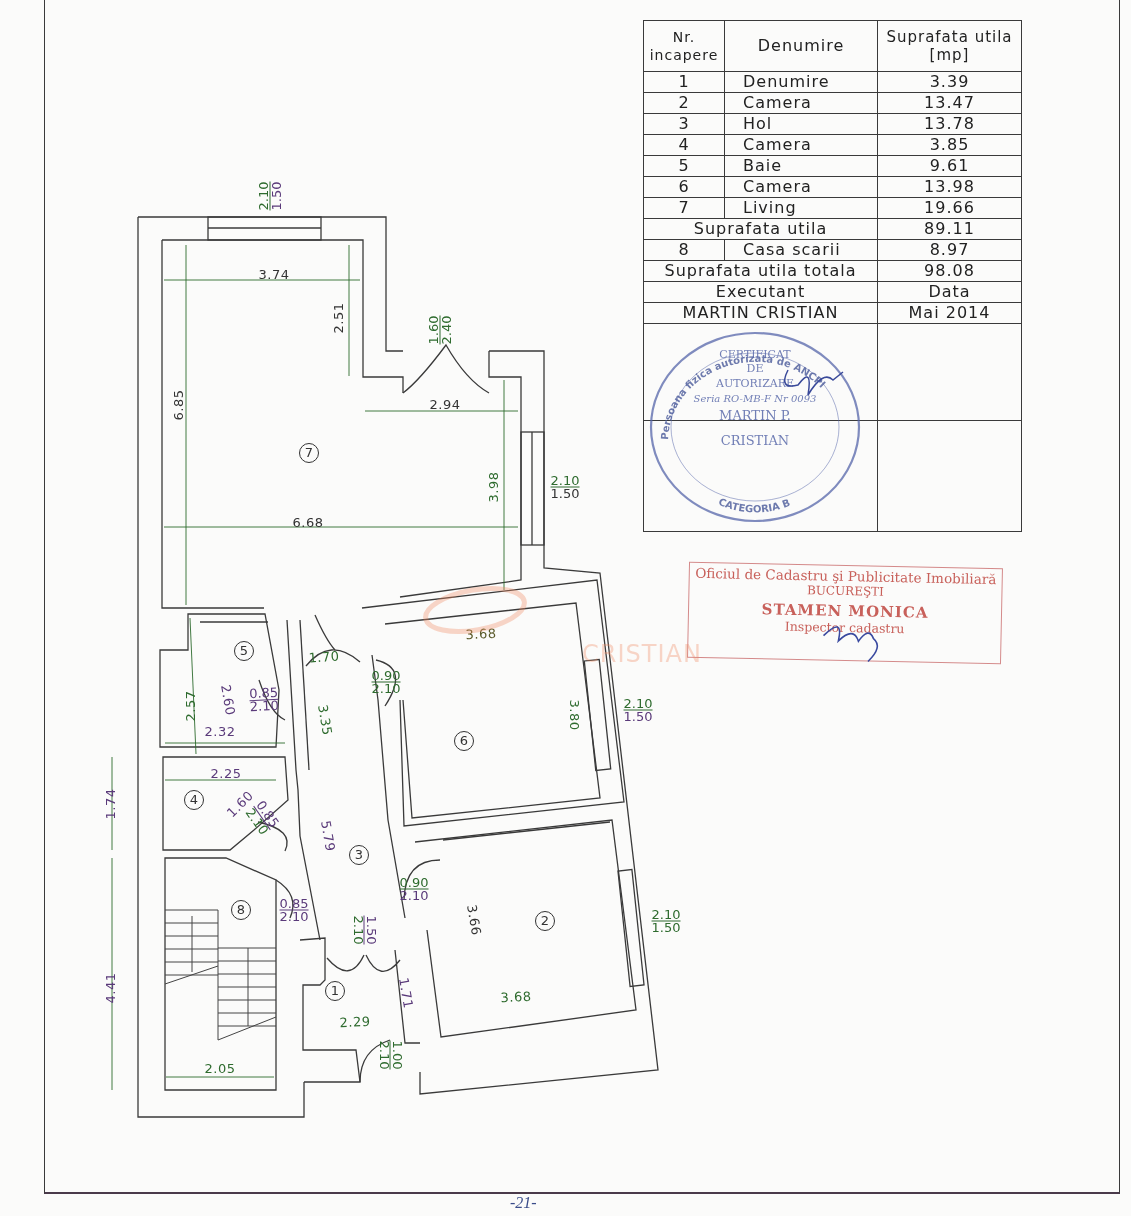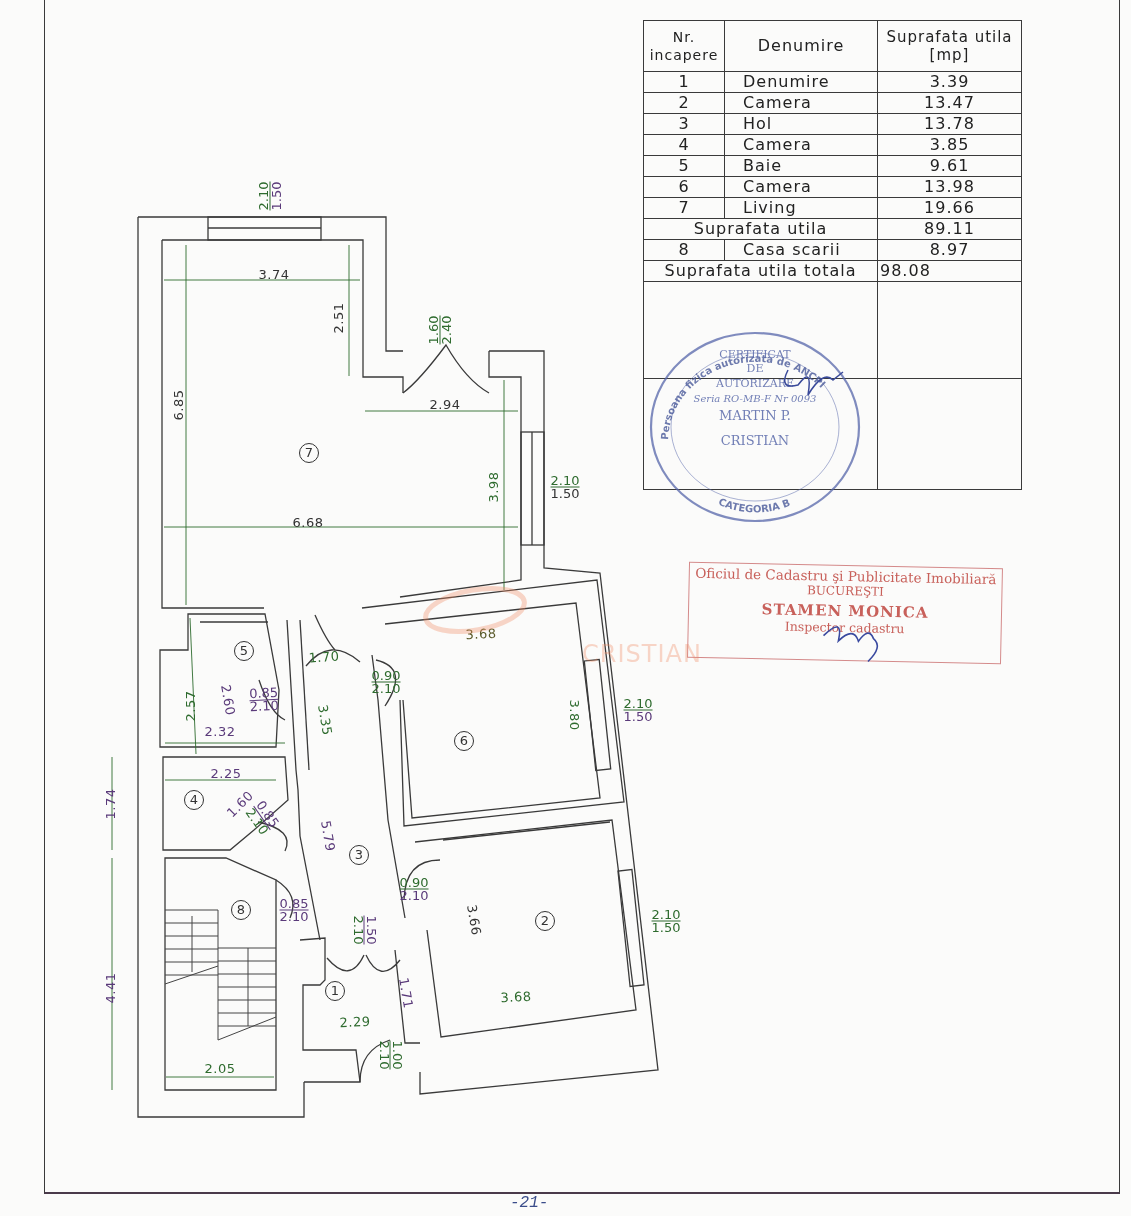--- a/index.html
+++ b/index.html
@@ -5,21 +5,21 @@
   html, body { margin: 0; padding: 0; }
   body {
     width: 1131px; height: 1216px; background: #fbfbfa; position: relative; overflow: hidden;
     font-family: "DejaVu Sans", sans-serif;
   }
   .page-frame {
     position: absolute; left: 44px; top: -2px; width: 1074px; height: 1194px;
     border-left: 1.5px solid #3a3a3a; border-right: 1.5px solid #3a3a3a; border-bottom: 2px solid #4a3a4a;
   }
   .page-number {
-    position: absolute; left: 510px; top: 1194px; font-family: Liberation Mono, monospace;
+    position: absolute; left: 510px; top: 1194px; font-family: Liberation Serif, serif;
     font-size: 16px; color: #3a4c8a; font-style: italic;
   }
   
   .room-table {
     position: absolute; left: 643px; top: 20px; width: 379px; border-collapse: collapse;
     font-family: "DejaVu Sans", sans-serif; color: #222; font-size: 16px; letter-spacing: 1px;
   }
   .room-table td { border: 1.3px solid #3a3a3a; padding: 0 2px; text-align: center; height: 20px; line-height: 20px; }
   .room-table td.l { text-align: left; padding-left: 18px; }
   .room-table tr.hdr td { height: 50px; line-height: 18px; }
@@ -272,21 +272,29 @@
         <td colspan="2">Suprafata utila</td>
         <td>89.11</td>
       </tr>
   <tr class="rowline">
         <td>8</td>
         <td class="l">Casa scarii</td>
         <td>8.97</td>
       </tr>
   <tr class="rowline">
         <td colspan="2" style="text-align:center">Suprafata utila totala</td>
-        <td style="text-align:left">98.08</td>
+        <td style="text-align:center">98.08</td>
+      </tr>
+  <tr class="rowline">
+        <td colspan="2">Executant</td>
+        <td>Data</td>
+      </tr>
+  <tr class="rowline">
+        <td colspan="2">MARTIN CRISTIAN</td>
+        <td>Mai 2014</td>
       </tr>
   <tr class="blank">
         <td colspan="2"></td>
         <td></td>
       </tr>
   <tr class="blank2">
         <td colspan="2"></td>
         <td></td>
       </tr>
 </tbody>

